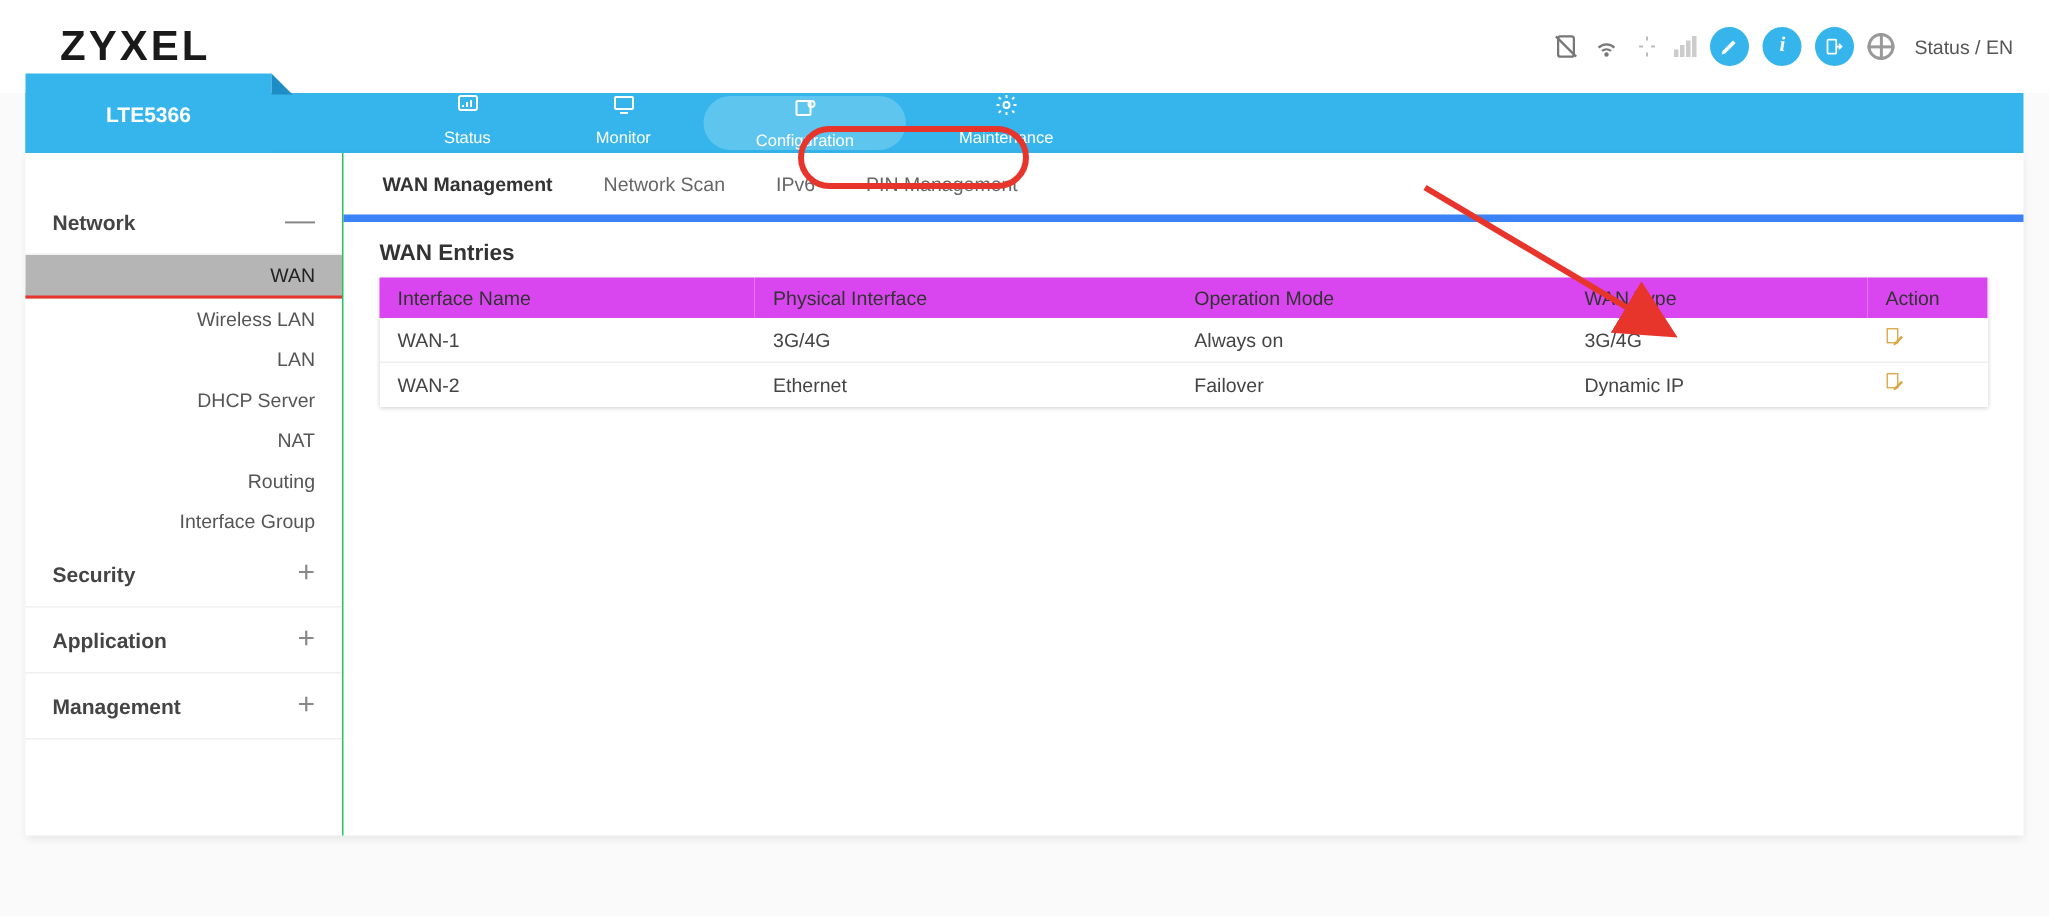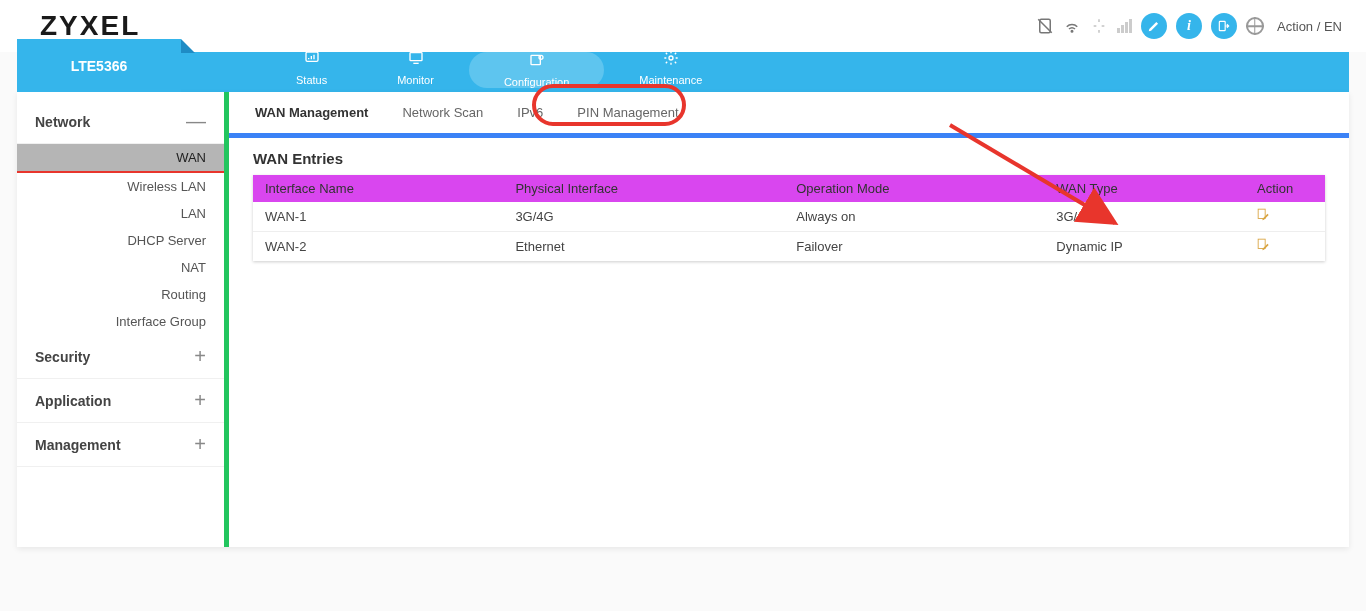--- a/index.html
+++ b/index.html
@@ -1,46 +1,46 @@
 <!DOCTYPE html>
 <html><head>
   <meta charset="utf-8">
   <style>
     * { margin: 0; padding: 0; box-sizing: border-box; font-family: -apple-system, BlinkMacSystemFont, Arial, sans-serif; }
     body { background: #fafafa; width: 1366px; height: 611px; overflow: hidden; }
 
-    .header { height: 52px; display: flex; align-items: center; justify-content: space-between; padding: 0 24px 0 40px; background: #fff; }
+    .header { height: 62px; display: flex; align-items: center; justify-content: space-between; padding: 0 24px 0 40px; background: #fff; }
     .logo { font-family: Arial, sans-serif; font-size: 28px; font-weight: 900; letter-spacing: 2px; color: #1a1a1a; }
     .header-right { display: flex; align-items: center; gap: 9px; }
     .hdr-ico-gray { width: 18px; height: 18px; display: inline-flex; align-items: center; justify-content: center; color: #888; }
     .hdr-ico-blue { width: 26px; height: 26px; border-radius: 50%; background: #35b5eb; display: inline-flex; align-items: center; justify-content: center; color: #fff; font-size: 14px; font-weight: bold; }
     .hdr-globe { width: 18px; height: 18px; border-radius: 50%; border: 2px solid #999; position: relative; }
     .hdr-globe::before { content: ''; position: absolute; left: 50%; top: -2px; bottom: -2px; width: 1.5px; background: #999; transform: translateX(-50%); }
     .hdr-globe::after { content: ''; position: absolute; top: 50%; left: -2px; right: -2px; height: 1.5px; background: #999; transform: translateY(-50%); }
     .hdr-lang { font-size: 13px; color: #555; margin-left: 4px; }
     .signal-bars { display: inline-flex; align-items: flex-end; gap: 1px; }
     .signal-bars span { width: 3px; background: #ccc; }
     .signal-bars span:nth-child(1) { height: 5px; }
     .signal-bars span:nth-child(2) { height: 8px; }
     .signal-bars span:nth-child(3) { height: 11px; }
     .signal-bars span:nth-child(4) { height: 14px; }
 
-    .topnav { height: 40px; background: #35b5eb; display: flex; align-items: flex-end; margin-left: 17px; margin-right: 17px; }
+    .topnav { height: 40px; background: #35b5eb; display: flex; align-items: center; margin-left: 17px; margin-right: 17px; }
     .device-tab { width: 164px; background: #35b5eb; color: #fff; font-weight: bold; font-size: 14px; display: flex; align-items: center; justify-content: center; position: relative; margin-top: -13px; height: 53px; }
     .device-tab::after { content: ''; position: absolute; top: 0; right: -14px; width: 0; height: 0; border-top: 14px solid transparent; border-left: 14px solid #1e8cc5; }
     .nav-items { display: flex; align-items: center; margin-left: 80px; }
     .nav-item { display: flex; align-items: center; gap: 8px; padding: 0 35px; height: 40px; color: #fff; font-size: 11px; cursor: pointer; flex-direction: column; }
     .nav-item.active { background: #5ec5ef; border-radius: 20px; height: 36px; margin: 4px 0; }
     .nav-ico { width: 16px; height: 16px; }
 
     .annot-circle { position: absolute; border: 4px solid #e8352c; border-radius: 22px; width: 154px; height: 42px; left: 532px; top: 84px; pointer-events: none; z-index: 200; }
     .annot-arrow { position: absolute; left: 940px; top: 115px; pointer-events: none; z-index: 200; }
 
     .content-wrap { display: flex; margin: 0 17px; background: #fff; min-height: 455px; box-shadow: 0 2px 6px rgba(0,0,0,.08); }
-    .sidebar { width: 212px; border-right: 5px solid #22c55e; padding-top: 8px; }
+    .sidebar { width: 212px; border-right: 1px solid #22c55e; padding-top: 24px; }
     .sb-group-hd { display: flex; justify-content: space-between; align-items: center; padding: 10px 18px; font-weight: bold; font-size: 14px; color: #444; cursor: pointer; border-bottom: 1px solid #f0f0f0; }
     .sb-group-hd .exp { font-size: 20px; font-weight: 300; color: #888; }
     .sb-item { padding: 6px 18px 6px 30px; font-size: 13px; color: #555; cursor: pointer; text-align: right; }
     .sb-item.active { background: #b5b5b5; color: #222; border-bottom: 2px solid #e8352c; }
 
     .main { flex: 1; }
     .subtabs { display: flex; gap: 30px; padding: 10px 24px; border-bottom: 5px solid #3b82f6; }
     .subtab { font-size: 13px; color: #666; cursor: pointer; padding: 3px 2px; }
     .subtab.active { font-weight: bold; color: #333; }
 
@@ -92,21 +92,21 @@
         </svg>
     </span>
     <span class="hdr-ico-blue" style="font-family:serif;font-style:italic">i</span>
     <span class="hdr-ico-blue">
       <svg viewBox="0 0 24 24" width="14" height="14" fill="none" stroke="#fff" stroke-width="2">
           <rect x="4" y="4" width="10" height="16" rx="1"></rect>
           <path d="M14 12h6m-3-3l3 3-3 3"></path>
         </svg>
     </span>
     <span class="hdr-globe"></span>
-    <span class="hdr-lang">Action / EN</span>
+    <span class="hdr-lang">Status / EN</span>
   </div>
 </div>
 
 <div class="topnav">
   <div class="device-tab">LTE5366</div>
   <div class="nav-items">
     <div class="nav-item">
       <svg class="nav-ico" viewBox="0 0 24 24" fill="none" stroke="#fff" stroke-width="2">
           <rect x="3" y="3" width="18" height="14" rx="2"></rect>
           <line x1="7" y1="12" x2="7" y2="14"></line>

